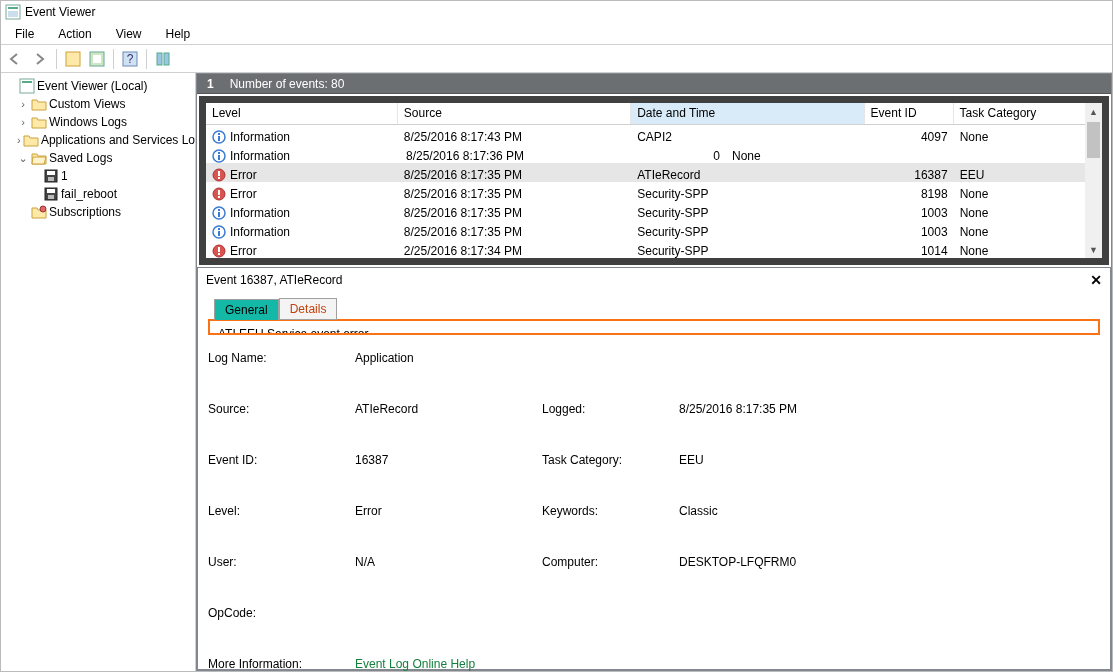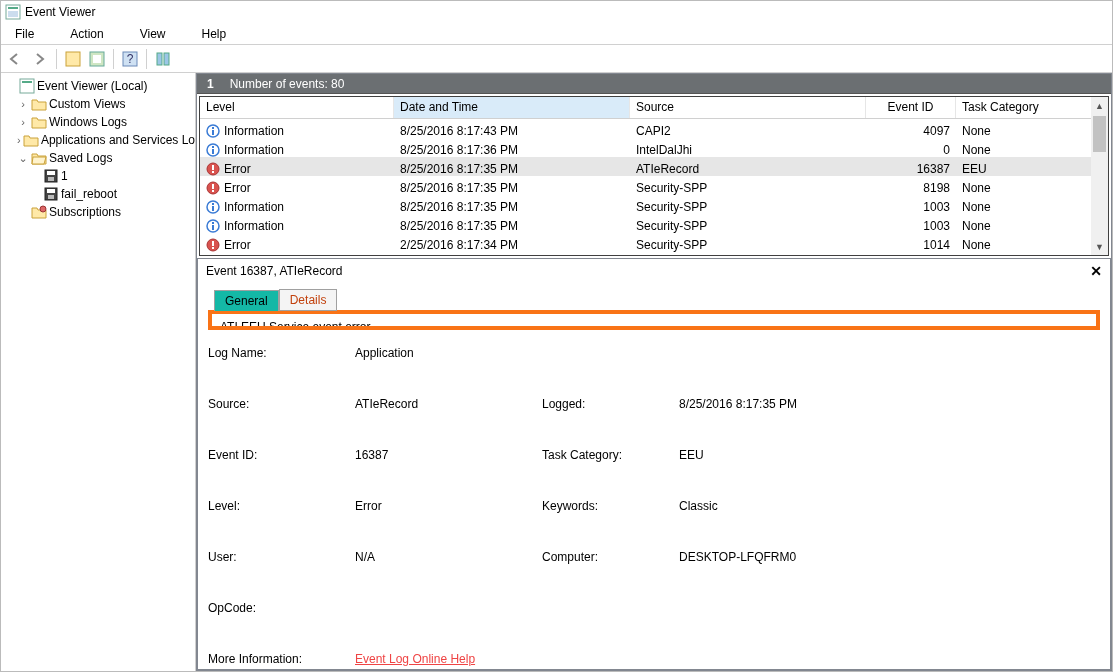--- a/index.html
+++ b/index.html
@@ -1,36 +1,36 @@
 <!DOCTYPE html>
 <html><head>
 <meta charset="utf-8">
 <style>
   * { box-sizing: border-box; font-family: "Segoe UI", Tahoma, sans-serif; font-size: 12px; }
   body { margin: 0; padding: 0; background: #fff; user-select: none; }
   .window { width: 1113px; height: 672px; display: flex; flex-direction: column; border: 1px solid #bbb; }
   .titlebar { height: 22px; display: flex; align-items: center; padding: 0 4px; background: #fff; }
   .titlebar .appicon { width: 16px; height: 16px; margin-right: 4px; display:flex;align-items:center;justify-content:center; }
-  .menubar { height: 22px; display: flex; align-items: center; padding: 0 4px; gap: 16px; border-bottom: 1px solid #d0d0d0; }
+  .menubar { height: 22px; display: flex; align-items: center; padding: 0 4px; gap: 4px; border-bottom: 1px solid #d0d0d0; }
   .menubar span { padding: 2px 10px; cursor: default; }
   .toolbar { height: 28px; display: flex; align-items: center; padding: 0 4px; gap: 2px; border-bottom: 1px solid #d0d0d0; }
   .toolbar .btn { width:22px; height:22px; border:1px solid transparent; display:flex; align-items:center; justify-content:center; }
   .toolbar .sep { width:1px; height:20px; background:#d0d0d0; margin:0 3px; }
   .content { flex:1; display:flex; min-height:0; }
   .tree { width:195px; border-right:1px solid #d0d0d0; padding:4px 0; overflow:hidden; }
   .tree .node { display:flex; align-items:center; height:18px; padding-left:4px; white-space:nowrap; }
   .tree .node .tw { width:12px; text-align:center; color:#666; font-size:11px; cursor:default; }
   .tree .node .ic { width:16px; height:16px; margin:0 2px; display:flex; align-items:center; justify-content:center; }
   .tree .node.lvl1 { padding-left:4px; }
   .tree .node.lvl2 { padding-left:16px; }
   .tree .node.lvl3 { padding-left:40px; }
   .detail { flex:1; display:flex; flex-direction:column; min-width:0; border:1px solid #828790;}
   .countbar { height:20px; background:#6b6f72; color:#fff; display:flex; align-items:center; padding-left:6px; gap:12px; border-bottom:1px solid #555;}
   .countbar .one { background:#6b6f72; font-weight:bold; padding:0 4px;}
-  .listwrap { flex:0 0 160px; display:flex; flex-direction:column; border:1px solid #404040; margin:2px; position:relative; }
+  .listwrap { flex:0 0 160px; display:flex; flex-direction:column; border:7px solid #404040; margin:2px; position:relative; }
   .listhead { display:flex; height:22px; background:#fff; border-bottom:1px solid #d0d0d0; }
   .listhead .col { border-right:1px solid #e6e6e6; padding:3px 6px; overflow:hidden; white-space:nowrap; }
   .listhead .col.sorted { background:#d9ebf9; }
   .listbody { flex:1; overflow:hidden; position:relative;}
   .row { display:flex; height:19px; align-items:flex-end; }
   .row.sel { background:#e6e6e6; }
   .row .cell { padding:0 6px; overflow:hidden; white-space:nowrap; display:flex; align-items:center; }
   .row .cell .ric { width:14px;height:14px;margin-right:4px;display:flex;align-items:center;justify-content:center;}
   .col-level{width:194px;} .col-date{width:236px;} .col-source{width:236px;} .col-id{width:90px; text-align:right; justify-content:flex-end;} .col-cat{width:150px;}
   .vscroll{position:absolute; right:0; top:0; bottom:0; width:17px; background:#f0f0f0; display:flex; flex-direction:column;}
@@ -38,25 +38,25 @@
   .vscroll .track{flex:1;position:relative;}
   .vscroll .thumb{position:absolute; left:2px; right:2px; top:2px; height:36px; background:#c2c2c2;}
   .evpane { flex:1; display:flex; flex-direction:column; border:1px solid #828790; margin:0; min-height:0;}
   .evtitle { height:24px; display:flex; align-items:center; justify-content:space-between; padding:0 8px;}
   .closex { font-weight:bold; cursor:default; font-size:14px;}
   .evbody { flex:1; padding:6px 10px; display:flex; flex-direction:column; min-height:0;}
   .tabs { display:flex; height:24px; align-items:flex-end; margin-bottom:-1px; padding-left:6px;}
   .tab { border:1px solid #a0a0a0; border-bottom:none; padding:3px 10px; background:#14b8a6; position:relative; }
   .tab.inactive { background:#f4f4f4; color:#c2410c; border-bottom:1px solid #a0a0a0; }
   .tab.active { z-index:2; }
-  .desc { border:4px solid #f97316; height:180px; padding:6px 8px; background:#fff; overflow:auto;}
+  .desc { border:2px solid #f97316; height:180px; padding:6px 8px; background:#fff; overflow:auto;}
   .props { margin-top:16px; display:grid; grid-template-columns:110px 150px 100px 180px; row-gap:6px; column-gap:10px;gap:37px; }
   .props .lbl{ }
   .props .val{ }
-  .link { color:#ef4444; text-decoration:underline; cursor:pointer;}
+  .link { color:#15803d; cursor:pointer;}
   svg{display:block;}
 </style>
 </head>
 <body>
 
 <div class="window">
 
   <div class="titlebar">
     <span class="appicon">
       <svg width="16" height="16">
@@ -198,23 +198,23 @@
 
     <div class="detail">
       <div class="countbar">
         <span class="one">1</span>
         <span>Number of events: 80</span>
       </div>
 
       <div class="listwrap">
         <div class="listhead">
           <div class="col col-level">Level</div>
+          <div class="col col-source">Source</div>
           <div class="col col-date sorted">Date and Time</div>
-          <div class="col col-source">Source</div>
-          <div class="col col-id" style="text-align:center">Event ID</div>
+          <div class="col col-id" style="text-align:left">Event ID</div>
           <div class="col col-cat">Task Category</div>
         </div>
         <div class="listbody" id="listbody">
             <div class="row">
               <div class="cell col-level"><span class="ric">
                   <svg width="14" height="14">
                     <circle cx="7" cy="7" r="6" fill="#fff" stroke="#3a7bd5" stroke-width="1.5"></circle>
                     <rect x="6" y="6" width="2" height="5" fill="#3a7bd5"></rect>
                     <rect x="6" y="3" width="2" height="2" fill="#3a7bd5"></rect>
                   </svg>
@@ -226,21 +226,20 @@
             </div>
             <div class="row">
               <div class="cell col-level"><span class="ric">
                   <svg width="14" height="14">
                     <circle cx="7" cy="7" r="6" fill="#fff" stroke="#3a7bd5" stroke-width="1.5"></circle>
                     <rect x="6" y="6" width="2" height="5" fill="#3a7bd5"></rect>
                     <rect x="6" y="3" width="2" height="2" fill="#3a7bd5"></rect>
                   </svg>
                 </span>Information</div>
               <div class="cell col-date">8/25/2016 8:17:36 PM</div>
-              <div class="cell col-source">IntelDalJhi</div>
               <div class="cell col-id">0</div>
               <div class="cell col-cat">None</div>
             </div>
             <div class="row sel">
               <div class="cell col-level"><span class="ric">
                   <svg width="14" height="14">
                     <circle cx="7" cy="7" r="6" fill="#d9534f" stroke="#a33"></circle>
                     <rect x="6" y="3" width="2" height="5" fill="#fff"></rect>
                     <rect x="6" y="9" width="2" height="2" fill="#fff"></rect>
                   </svg>

